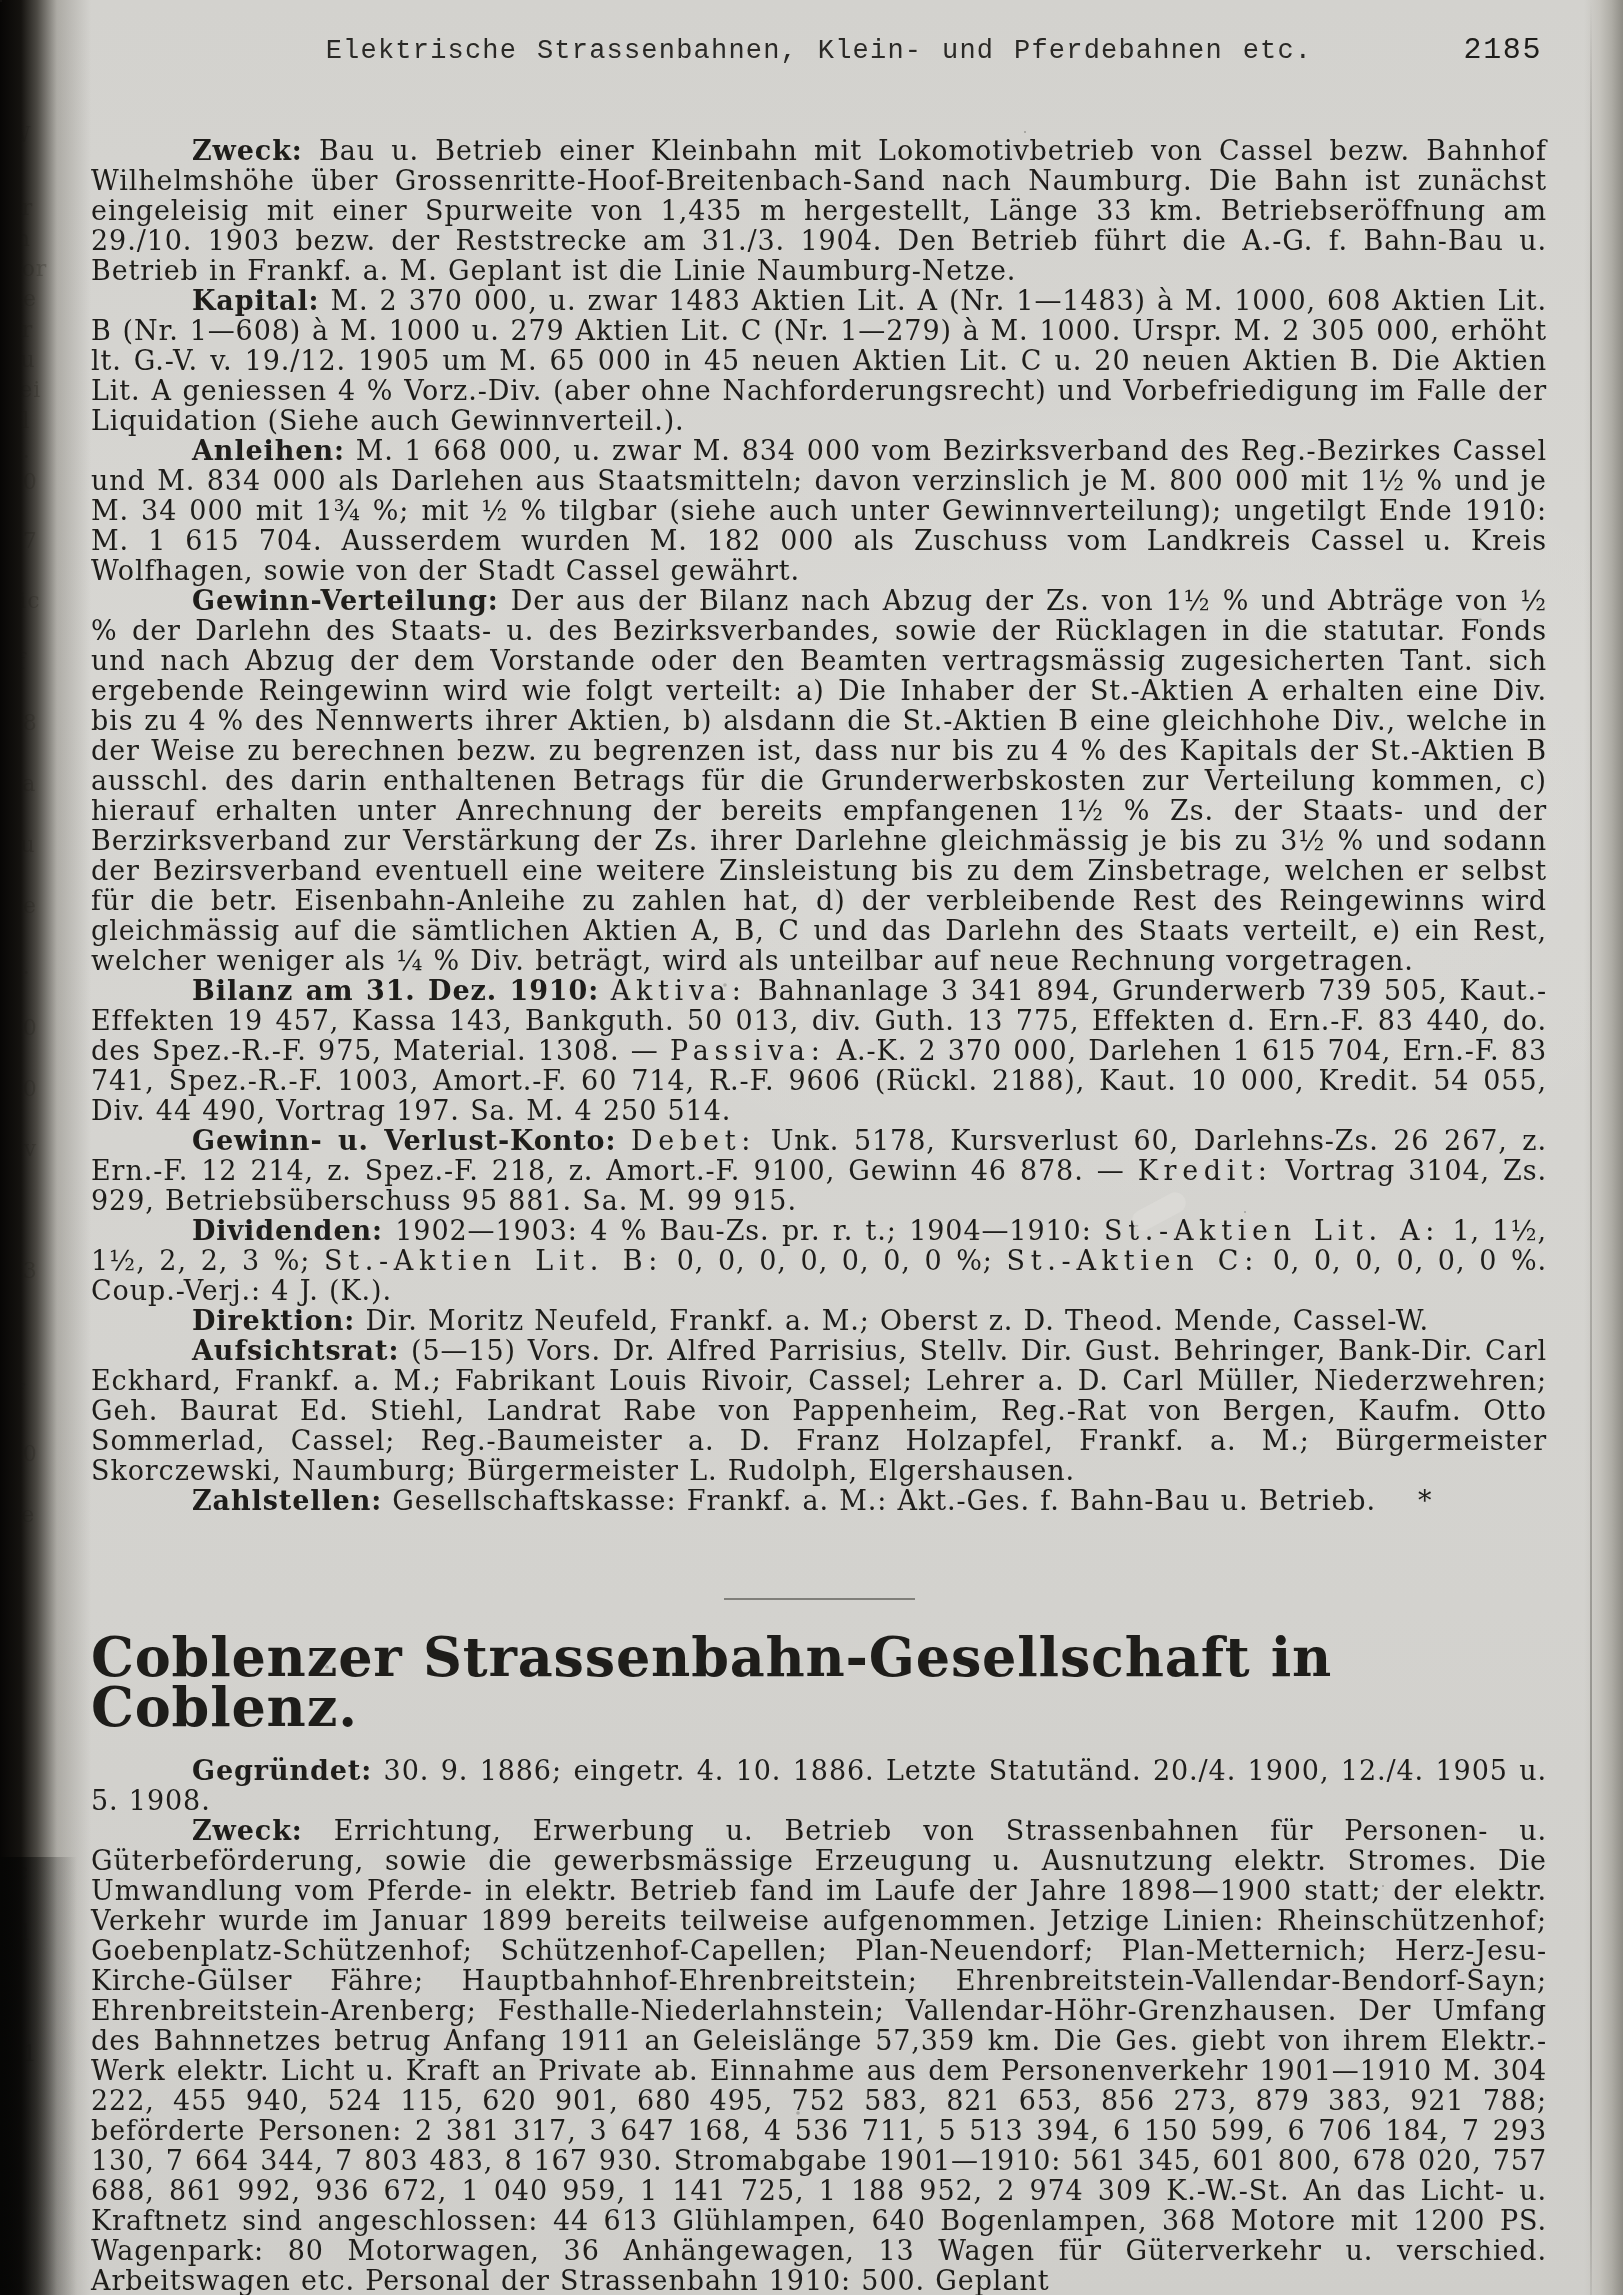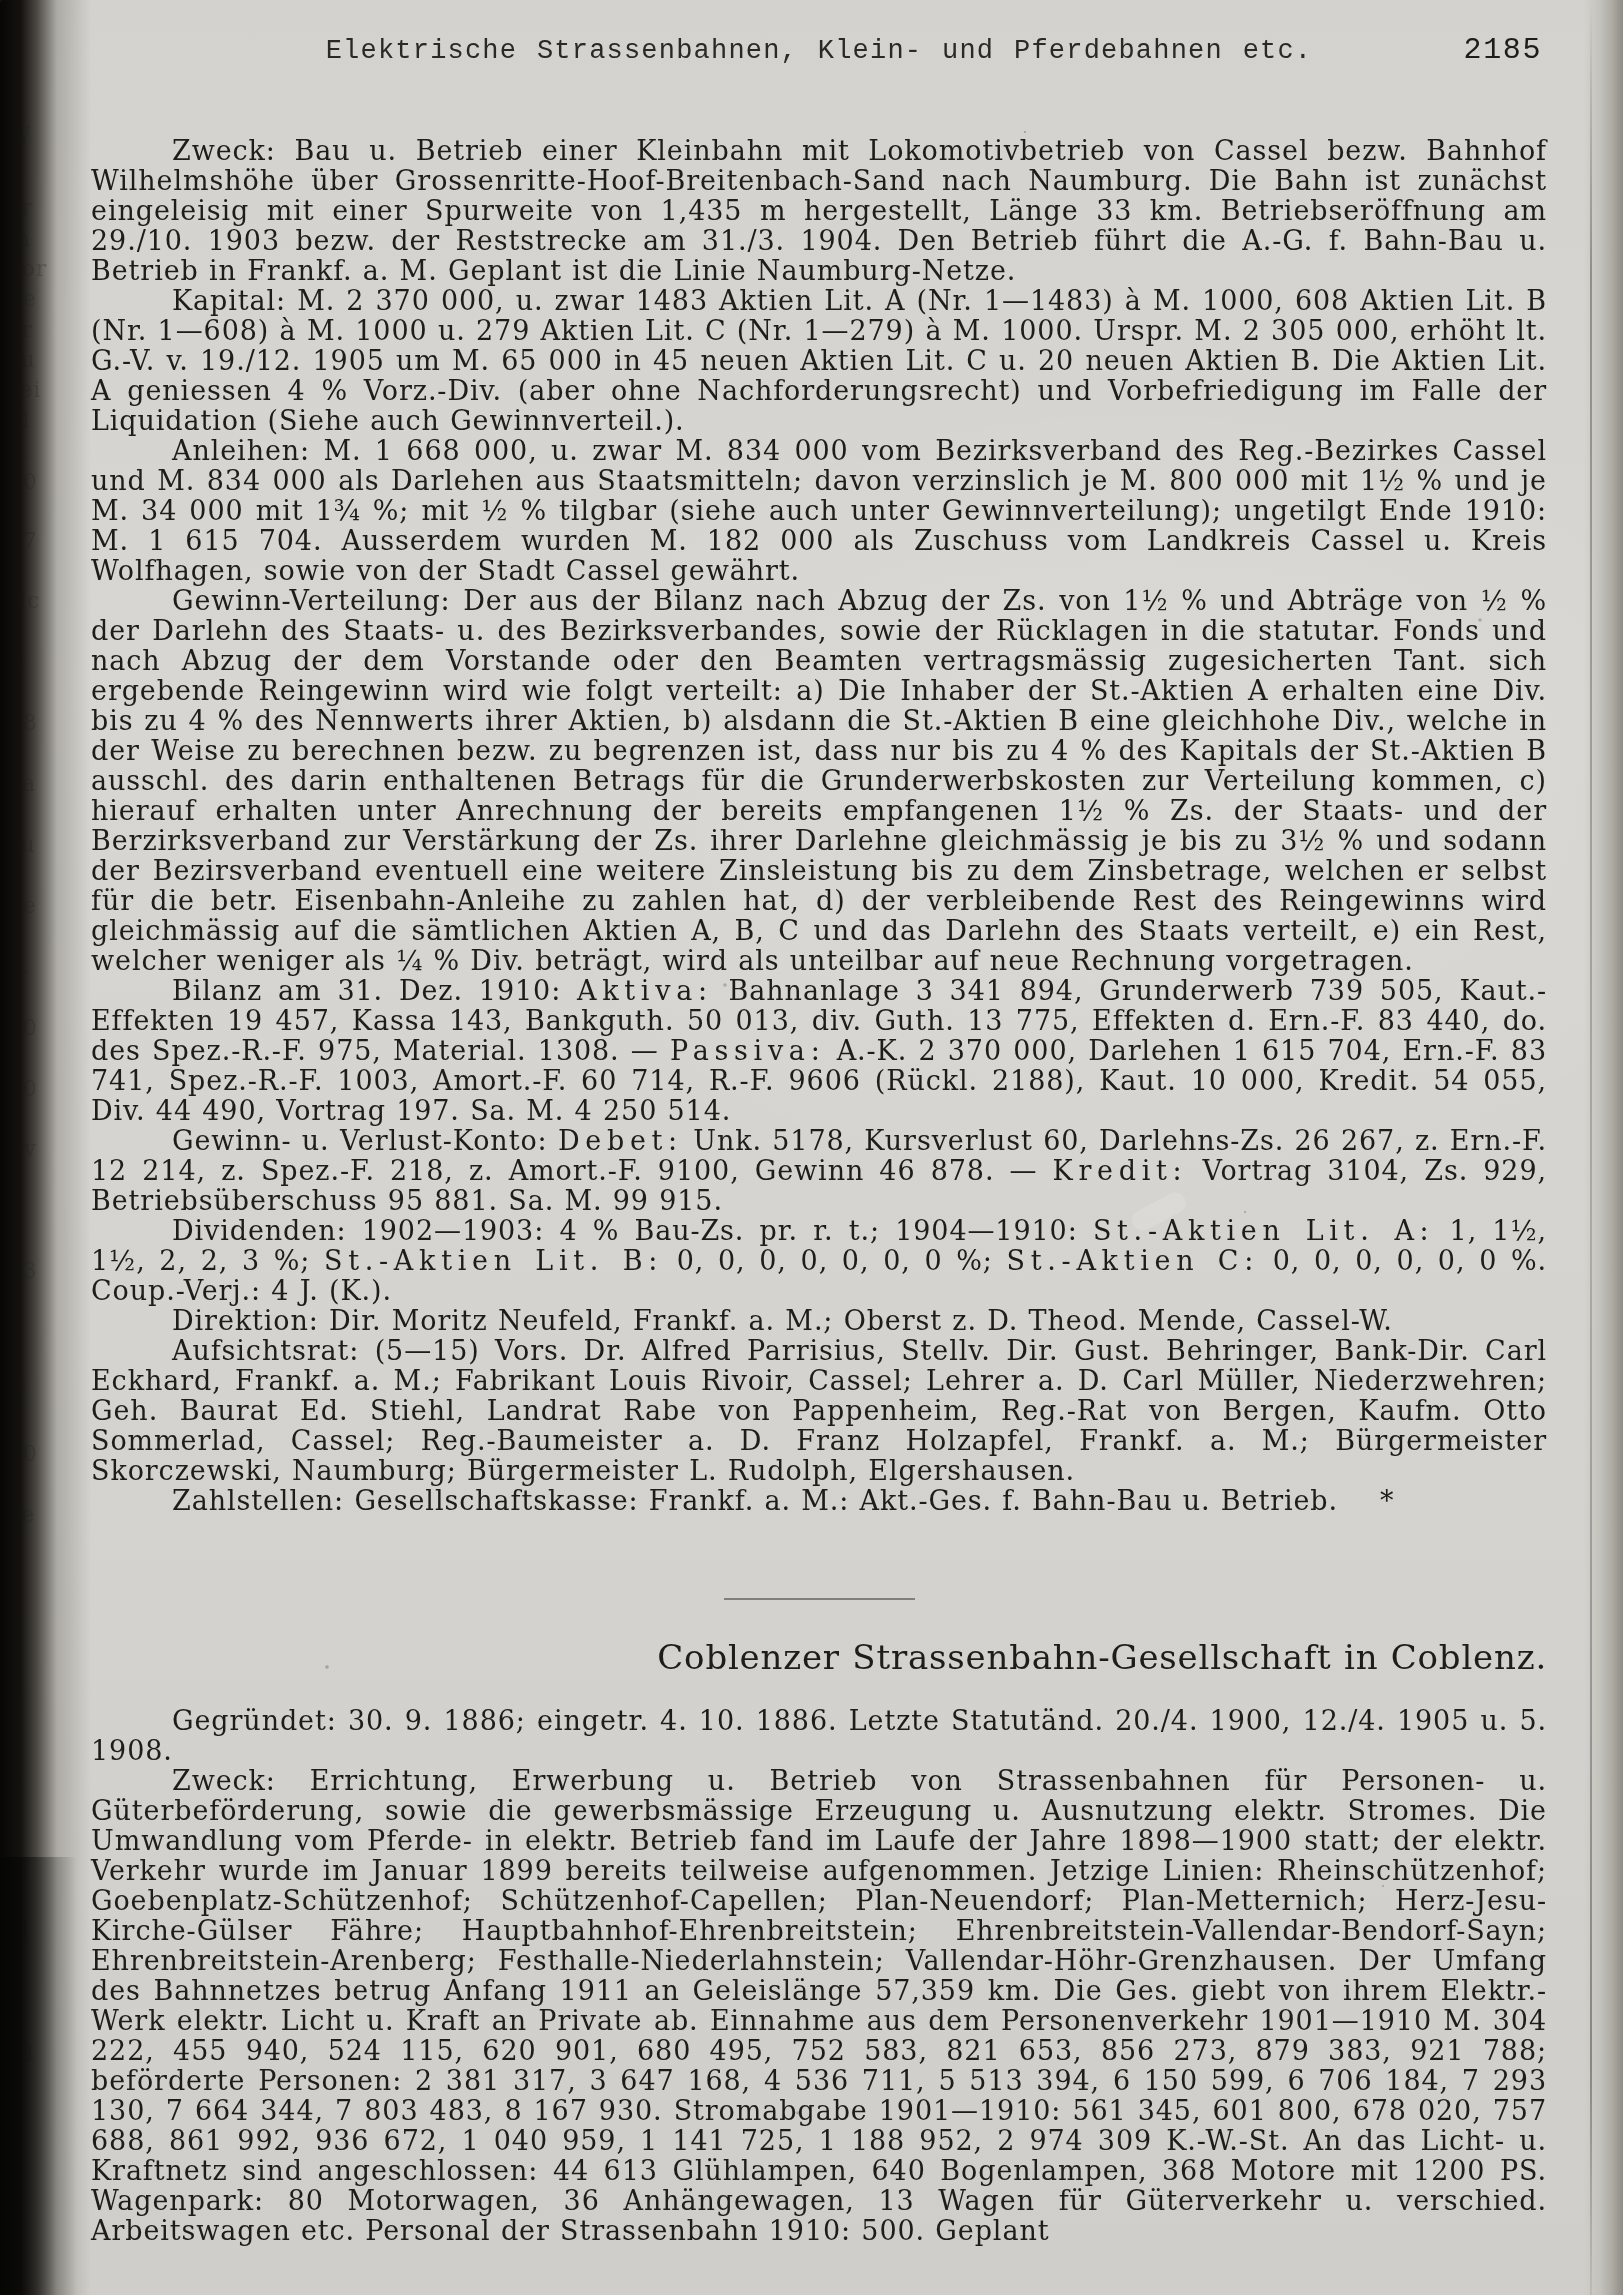--- a/index.html
+++ b/index.html
@@ -58,25 +58,25 @@
 
   
   .text-block {
     position:absolute; left:91px; width:1456px;
     font-size:27px; line-height:30px; letter-spacing:0.9px; word-spacing:0.8px;
     text-align:justify;
   }
   #block-1 { top:136px; }
   #block-2 { top:1583px; }
   .para { margin:0; text-indent:81px; }
-  .b  { font-weight:400; }
+  .b  { font-weight:700;margin-left:20px; }
   .sp { letter-spacing:5.7px; }
   .ftn { padding-left:42px; }
   .h2 {
-    text-align:right; font-weight:400; font-size:34px; line-height:50px;
+    text-align:left; font-weight:700; font-size:54px; line-height:50px;
     letter-spacing:0.8px; margin:32px 0 24px 0; text-indent:0;
   }
   .rule {
     width:191px; height:2.4px; margin:14.6px auto 0 auto;
     background:rgba(60,58,52,0.55);
   }
 </style>
 </head>
 <body>
 

